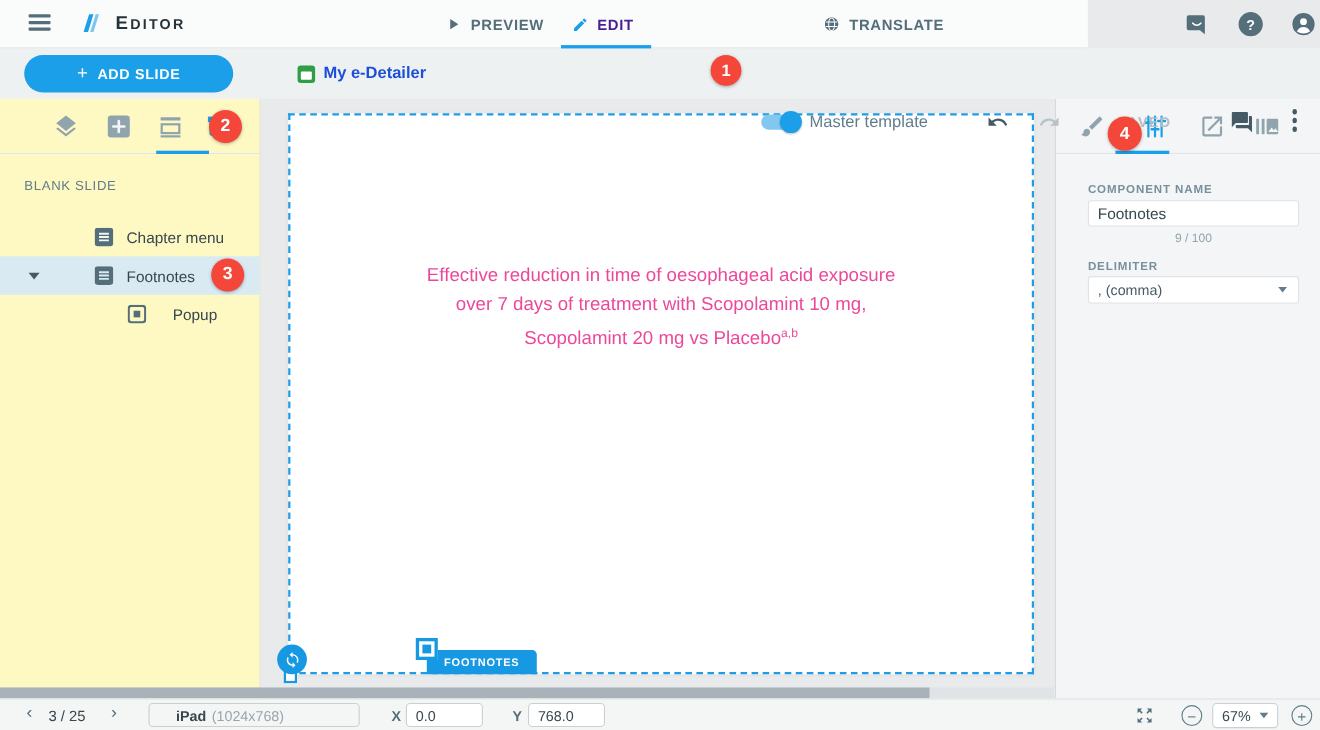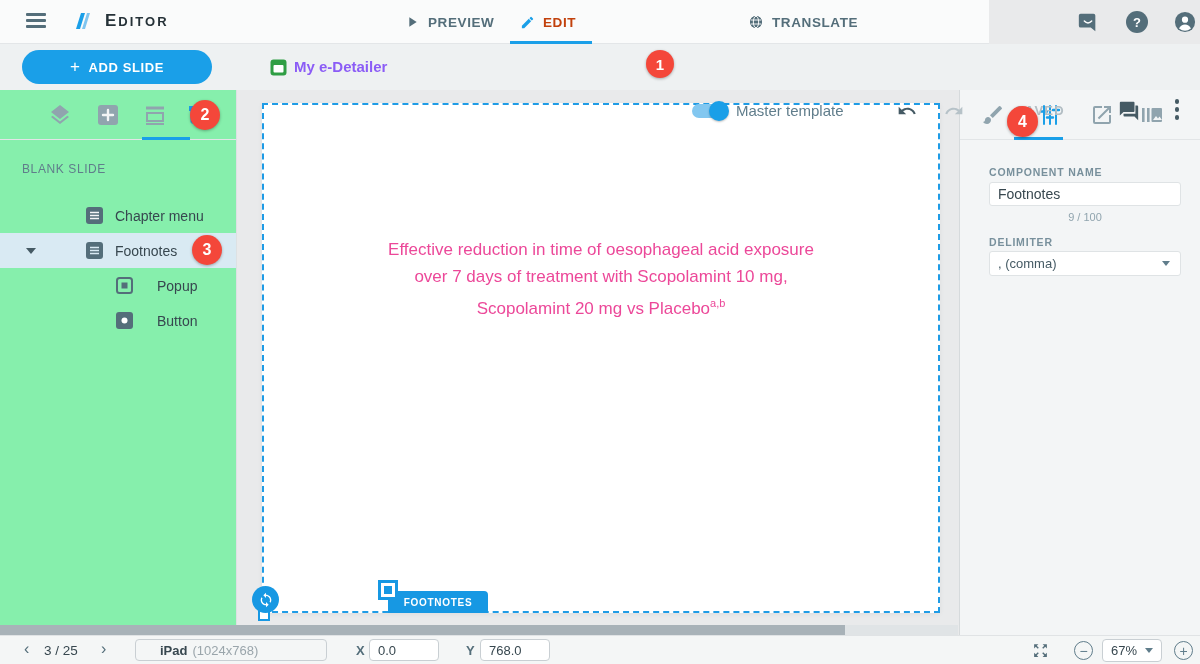--- a/index.html
+++ b/index.html
@@ -9,46 +9,46 @@
   
   .header { position:absolute; left:0; top:0; width:989px; height:44px; background:#fafbfb; border-bottom:1px solid #e3e6e8; z-index:30; }
   .hamburger { position:absolute; left:26px; top:13px; width:20px; height:16px; cursor:pointer; }
   .hamburger span { display:block; height:2.5px; background:#546e7a; margin-bottom:3.5px; border-radius:1px; }
   .logo { position:absolute; left:71px; top:9px; display:flex; align-items:center; }
   .logo-mark { width:24px; height:24px; margin-right:10px; }
   .logo-text { font-weight:700; color:#263238; letter-spacing:2px; font-size:13px; }
   .logo-text .cap { font-size:17px; }
   .htab { position:absolute; top:0; height:44px; display:flex; align-items:center; gap:8px; font-size:13.5px; font-weight:700; letter-spacing:0.6px; color:#546e7a; cursor:pointer; }
   .htab svg { display:block; }
-  .htab.active { color:#c2410c; }
+  .htab.active { color:#4c1d95; }
   .htab-underline { position:absolute; left:510px; top:41px; width:82px; height:3px; background:#1a9fe8; }
   .hicon { position:absolute; top:11px; width:22px; height:22px; cursor:pointer; }
   .help-circle { border-radius:50%; background:#546e7a; color:#fff; font-size:13px; font-weight:700; display:flex; align-items:center; justify-content:center; }
 
   
   .toolbar2 { position:absolute; left:0; top:44px; width:1200px; height:46px; background:#eef1f2; z-index:25; }
   .add-slide { position:absolute; left:22px; top:6px; width:190px; height:34px; border-radius:17px; background:#1a9fe8; color:#fff; font-size:13px; font-weight:700; letter-spacing:0.6px; display:flex; align-items:center; justify-content:center; gap:8px; cursor:pointer; border:none; font-family:inherit; }
   .add-slide .plus { font-size:17px; font-weight:400; }
   .doc-icon { position:absolute; left:270px; top:15px; }
-  .doc-title { position:absolute; left:294px; top:14px; font-size:15px; font-weight:700; color:#8b5cf6; }
+  .doc-title { position:absolute; left:294px; top:14px; font-size:15px; font-weight:700; color:#1d4ed8; }
   .toggle { position:absolute; left:692px; top:60px; width:34px; height:14px; border-radius:7px; background:#82c7f0; cursor:pointer; }
   .toggle .knob { position:absolute; right:-3px; top:-3px; width:20px; height:20px; border-radius:50%; background:#1a9fe8; box-shadow:0 1px 2px rgba(0,0,0,0.25); }
   .master-label { position:absolute; left:736px; top:58px; font-size:15px; color:#607d8b; }
   .undo { position:absolute; left:897px; top:57px; width:20px; height:20px; color:#455a64; cursor:pointer; }
   .redo { position:absolute; left:944px; top:57px; width:20px; height:20px; color:#b6c2c8; cursor:pointer; }
   .saved { position:absolute; left:1015px; top:59px; font-size:13px; font-weight:700; letter-spacing:1.2px; color:#b3bec4; }
   .comment-icon { position:absolute; left:1118px; top:56px; width:22px; height:22px; color:#455a64; cursor:pointer; }
   .kebab { position:absolute; left:1174px; top:55px; width:6px; cursor:pointer; }
   .kebab i { display:block; width:4.5px; height:4.5px; border-radius:50%; background:#455a64; margin:0 auto 3.5px; }
 
   
   .badge { position:absolute; border-radius:50%; background:#f4473a; color:#fff; font-weight:700; display:flex; align-items:center; justify-content:center; box-shadow:0 1px 3px rgba(0,0,0,0.3); z-index:60; }
 
   
-  .sidebar { position:absolute; left:0; top:90px; width:237px; height:545px; background:#86efac; border-right:1px solid #dde1e3; z-index:20; }
+  .sidebar { position:absolute; left:0; top:90px; width:237px; height:545px; background:#fef9c3; border-right:1px solid #dde1e3; z-index:20; }
   .side-tabs { position:relative; height:50px; border-bottom:1px solid #e2e5e7; }
   .side-tab { position:absolute; top:13px; width:24px; height:24px; color:#90a4ae; cursor:pointer; }
   .side-tab.active { color:#1a9fe8; }
   .side-underline { position:absolute; left:142px; top:47px; width:48px; height:3px; background:#1a9fe8; }
   .section-label { position:absolute; left:22px; top:72px; font-size:12px; letter-spacing:0.6px; color:#607d8b; }
   .tree { position:absolute; left:0; top:108px; width:100%; }
   .tree-row { position:relative; height:35px; display:flex; align-items:center; font-size:14px; color:#37474f; cursor:pointer; }
   .tree-row.selected { background:#d9eaf3; }
   .tree-row .caret { position:absolute; left:26px; width:0; height:0; border-left:5px solid transparent; border-right:5px solid transparent; border-top:6px solid #455a64; }
   .tree-row .t-icon { position:absolute; left:86px; width:17px; height:17px; }
@@ -232,27 +232,20 @@
           </svg>
         <span class="t-label">Footnotes</span>
       </div>
       <div class="tree-row child">
         <svg class="t-icon" viewBox="0 0 17 17">
             <rect x="1" y="1" width="15" height="15" rx="2.5" fill="none" stroke="#546e7a" stroke-width="2"></rect>
             <rect x="5.5" y="5.5" width="6" height="6" fill="#546e7a"></rect>
           </svg>
         <span class="t-label">Popup</span>
       </div>
-      <div class="tree-row child">
-        <svg class="t-icon" viewBox="0 0 17 17">
-            <rect width="17" height="17" rx="3" fill="#546e7a"></rect>
-            <circle cx="8.5" cy="8.5" r="3" fill="#fff"></circle>
-          </svg>
-        <span class="t-label">Button</span>
-      </div>
     </div>
   </div>
 
   <div class="workspace"></div>
 
   <div class="canvas">
     <div class="slide-title">
       <div>Effective reduction in time of oesophageal acid exposure</div>
       <div>over 7 days of treatment with Scopolamint 10 mg,</div>
       <div><span>Scopolamint 20 mg vs Placebo</span><sup>a,b</sup></div>

